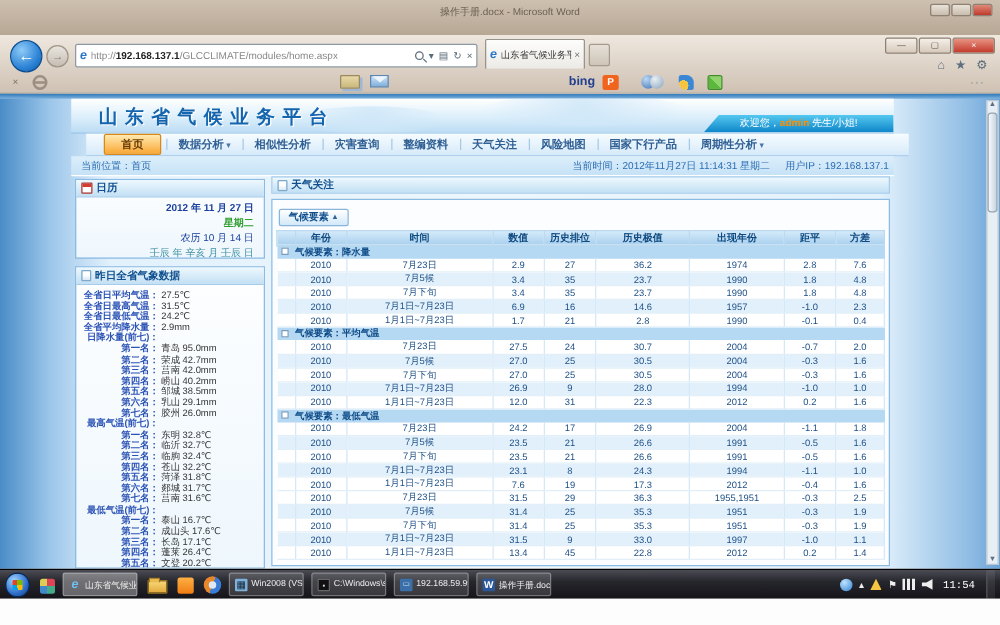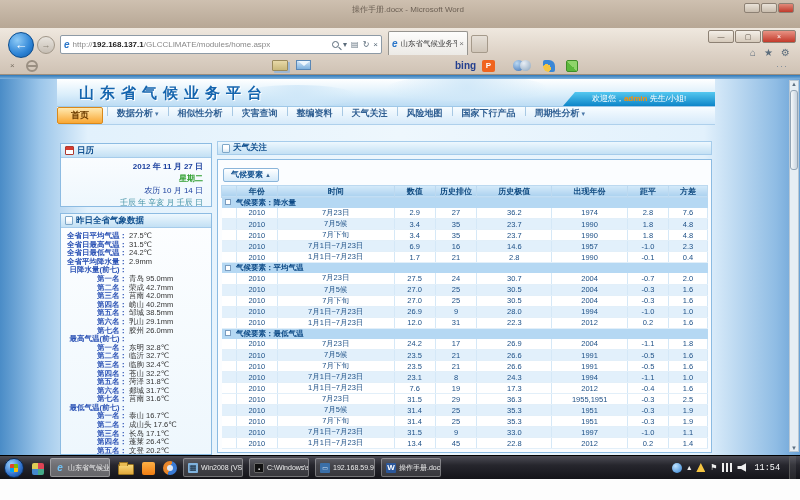--- a/index.html
+++ b/index.html
@@ -77,23 +77,23 @@
   .cloud { position:absolute; border-radius:50%; background:radial-gradient(circle,#cfe7f8,rgba(255,255,255,0)); opacity:.9; }
   .cloud.c1 { left:180px; top:6px; width:120px; height:22px; }
   .cloud.c2 { left:330px; top:-4px; width:160px; height:26px; }
   .page-title { position:absolute; left:22px; top:5px; font-size:15px; font-weight:bold; color:#1565ae;
     letter-spacing:6px; text-shadow:1px 1px 0 #fff; }
   .welcome-banner { position:absolute; right:0; bottom:0; width:152px; height:14px;
     background:linear-gradient(180deg,#55c8f0,#0d85c8); clip-path:polygon(12px 0,100% 0,100% 100%,0 100%);
     color:#fff; font-size:8px; line-height:14px; text-align:center; }
   .welcome-banner .admin { color:#ff9000; font-weight:bold; }
 
-  .nav { position:absolute; left:0; top:32px; width:658px; height:18px;
+  .nav { position:absolute; left:12px; top:32px; width:658px; height:18px;
     background:linear-gradient(180deg,#f7fcff,#d6eafa); border-bottom:1px solid #aed0ec;
-    display:flex; align-items:flex-start; font-size:9px; font-weight:bold; color:#2f5f93; padding-left:0; }
+    display:flex; align-items:center; font-size:9px; font-weight:bold; color:#2f5f93; padding-left:14px; }
   .nav-item { padding:0 9px; cursor:default; white-space:nowrap; }
   .nav-item.active { background:linear-gradient(180deg,#ffe9b0,#f9a733); border:1px solid #d9891b; border-radius:2px;
     color:#6b3c00; padding:1px 13px; margin-right:4px; }
   .nav-arrow { font-size:7px; color:#4a77a8; margin-left:2px; }
   .nav-sep { width:1px; height:9px; background:#a8c9e4; }
 
   .crumb-row { position:absolute; left:0; top:50px; width:658px; height:16px;
     background:linear-gradient(180deg,#dcEEfb,#c6e2f6); background:linear-gradient(180deg,#dceefb,#c6e2f6);
     border-bottom:1px solid #ffffff; font-size:8px; color:#2a6db3; line-height:16px; }
   .crumb { position:absolute; left:8px; }
@@ -266,20 +266,27 @@
             <span class="nav-sep"></span>
             <div class="nav-item">天气关注</div>
             <span class="nav-sep"></span>
             <div class="nav-item">风险地图</div>
             <span class="nav-sep"></span>
             <div class="nav-item">国家下行产品</div>
             <span class="nav-sep"></span>
             <div class="nav-item">周期性分析<span class="nav-arrow">▾</span></div>
           </div>
 
+        <div class="crumb-row">
+          <span class="crumb">当前位置：首页</span>
+          <span class="crumb-right">
+            <span>当前时间：2012年11月27日 11:14:31 星期二</span>
+            <span>用户IP：192.168.137.1</span>
+          </span>
+        </div>
 
         <div class="sidebar">
           <div class="panel cal-panel">
             <div class="panel-h">
               <i class="ic-cal"></i>
               <span>日历</span>
             </div>
             <div class="cal-body">
               <div class="cal-solar">2012 年 11 月 27 日</div>
               <div class="cal-week">星期二</div>

